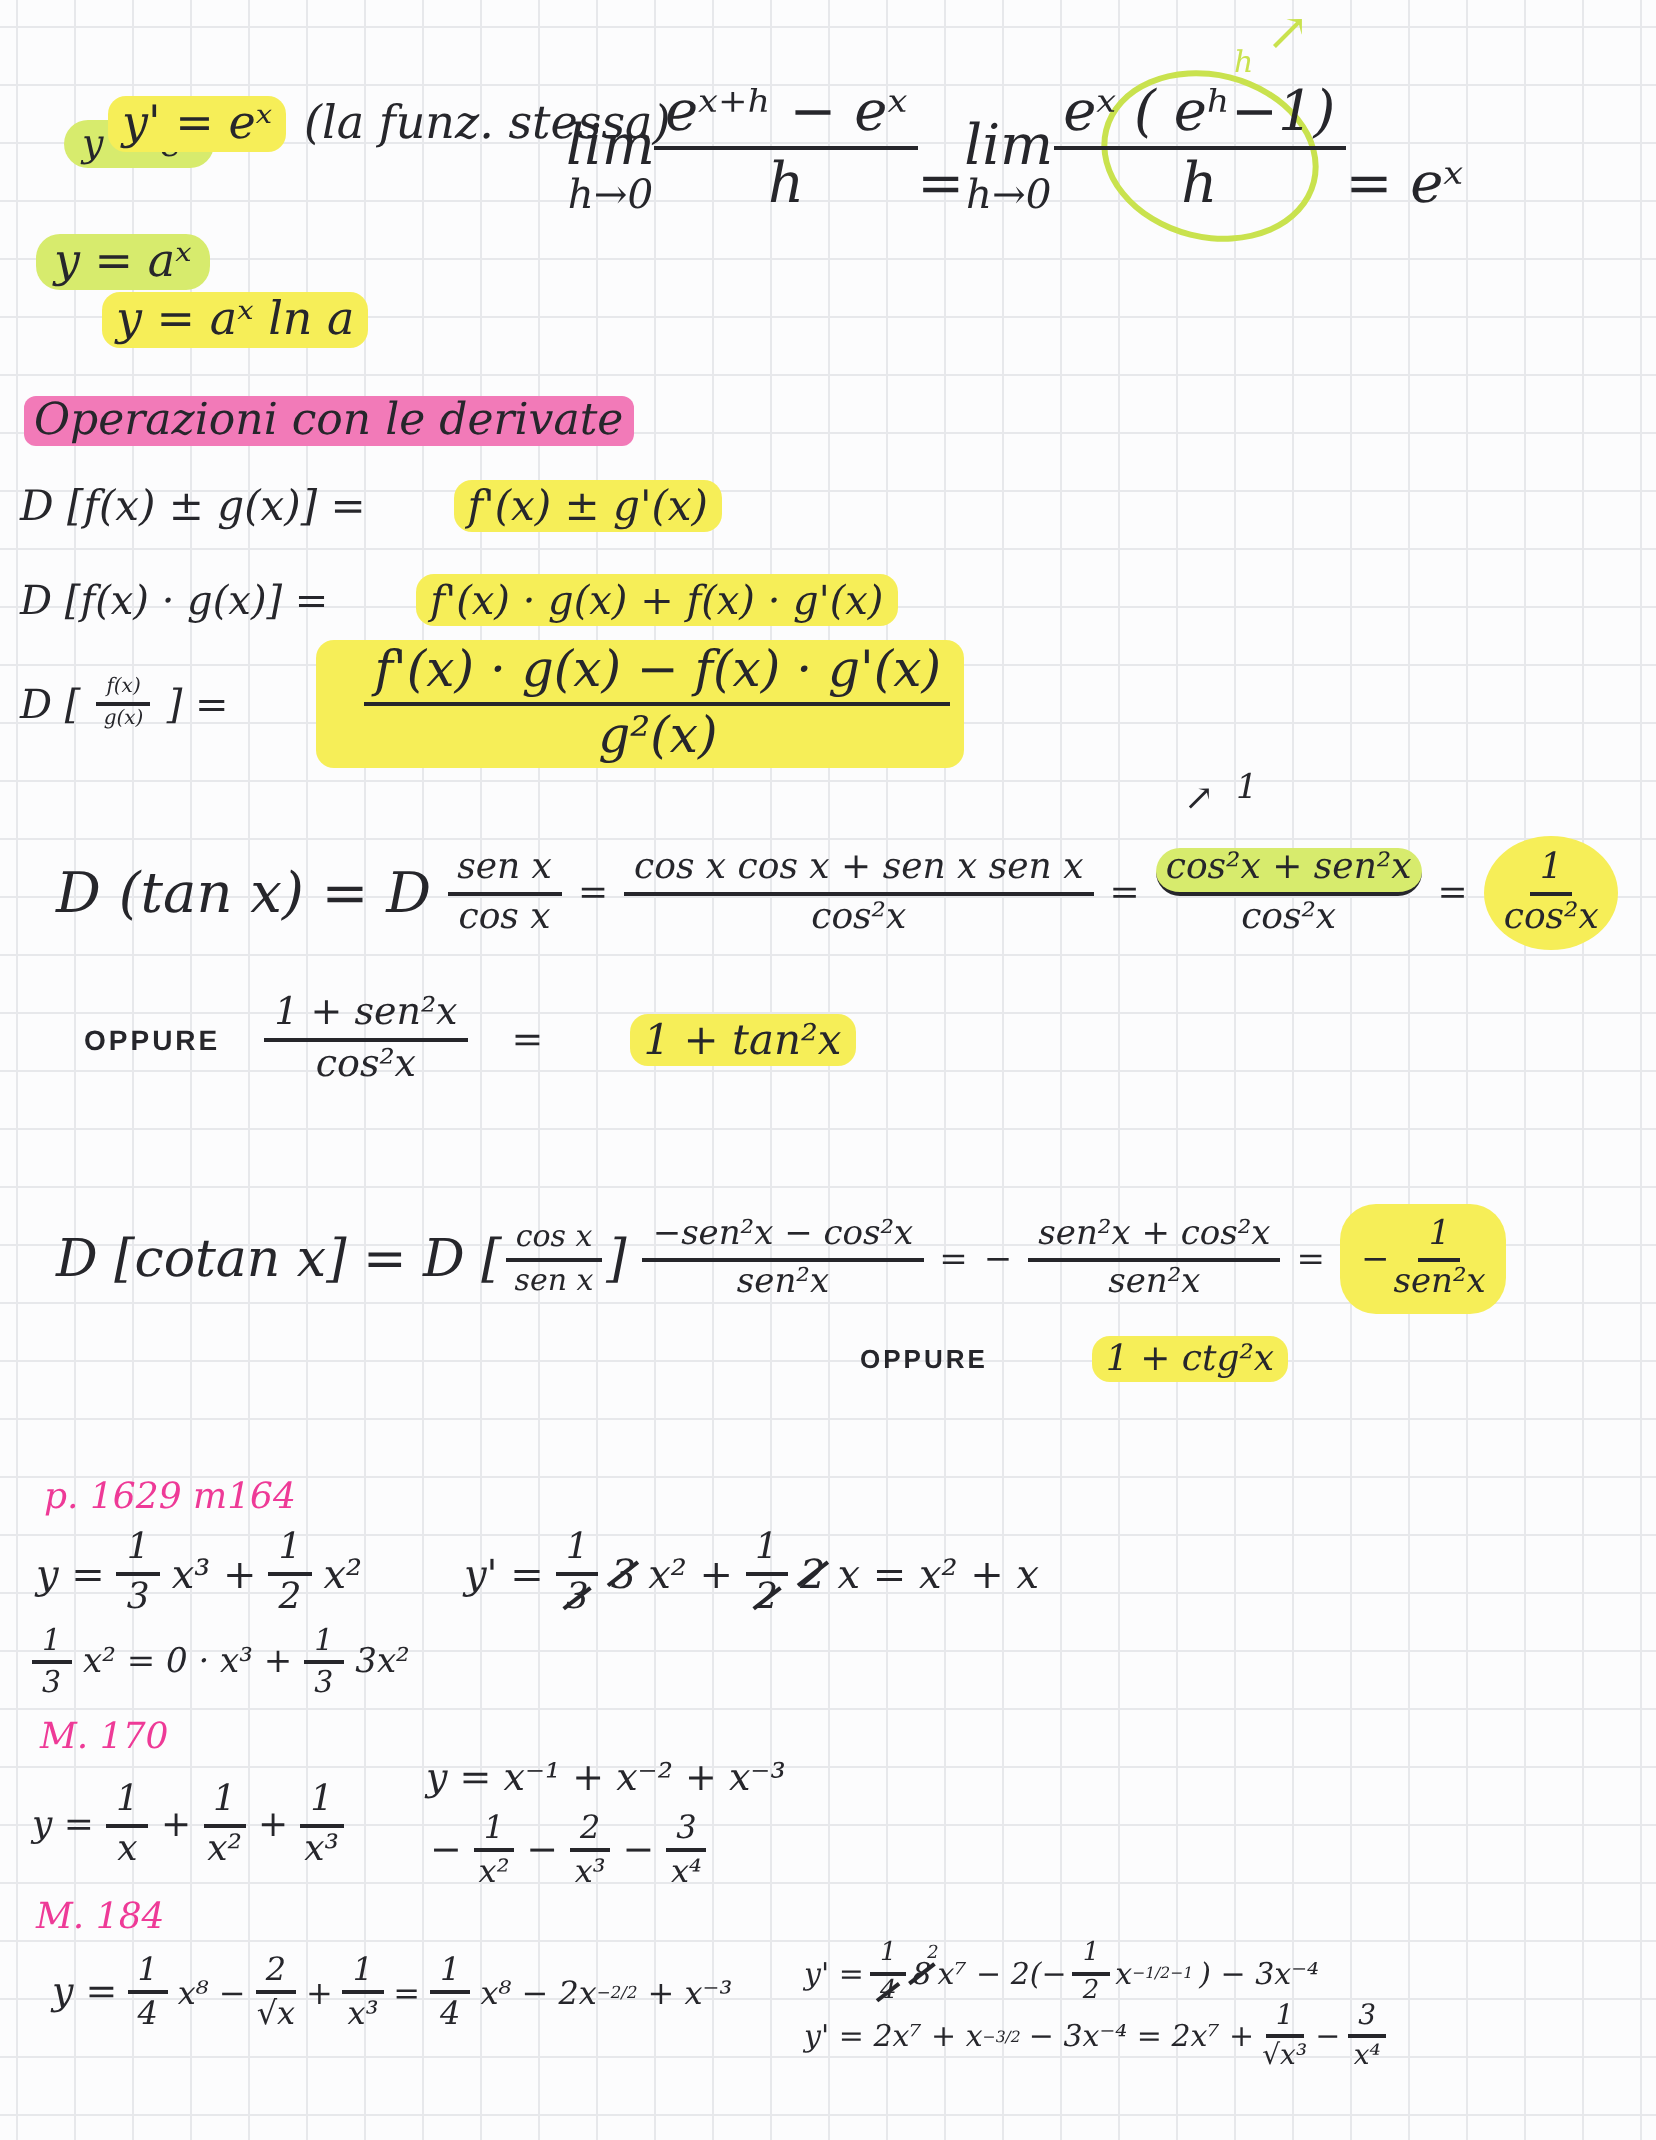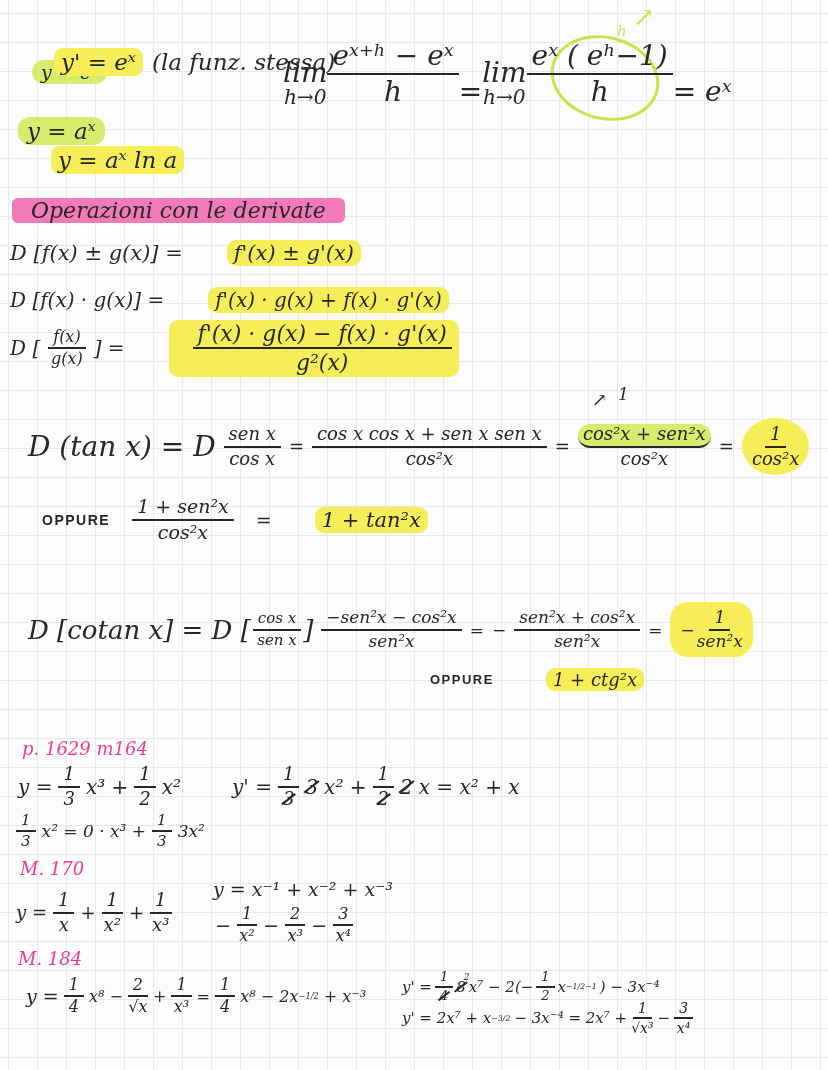--- a/index.html
+++ b/index.html
@@ -16,21 +16,21 @@
   .abs{position:absolute;}
   .row{display:flex;align-items:center;white-space:nowrap;}
   .irow{display:inline-flex;align-items:center;white-space:nowrap;}
   .frac{display:inline-flex;flex-direction:column;align-items:center;line-height:1.15;}
   .frac>.num{padding:0 5px 1px;border-bottom:2px solid var(--ink,#26262b);}
   .frac>.den{padding-top:1px;}
   .lim{display:inline-flex;flex-direction:column;align-items:center;line-height:1.05;}
   .lim>.sub{font-size:0.72em;}
   .hl-y{background:var(--hl-yellow,#f6ee58);border-radius:9px;padding:1px 7px;margin-left:36px;}
   .hl-g{background:var(--hl-green,#d7eb6d);border-radius:12px;padding:1px 9px;}
-  .hl-p{background:var(--hl-pink,#f27ab8);border-radius:6px;padding:0 19px;}
+  .hl-p{background:var(--hl-pink,#f27ab8);border-radius:6px;padding:0 5px;}
   .blob{background:var(--hl-yellow,#f6ee58);border-radius:50%;padding:6px 10px;}
   .pink{color:var(--pink-ink,#ee3a97);}
   .green{color:var(--green-ink,#c9e24e);}
   .caps{font-family:Liberation Sans, sans-serif;font-style:normal;font-size:0.62em;letter-spacing:1.5px;font-weight:600;}
   .stk{position:relative;}
   .stk::after{content:"";position:absolute;left:-3px;right:-3px;top:46%;height:2px;background:var(--ink,#26262b);transform:rotate(-38deg);}
   .sup{font-size:0.52em;vertical-align:0.75em;}
   .o2wrap{position:relative;display:inline-block;}
   .o2{position:absolute;top:-0.7em;right:-0.4em;font-size:0.6em;}
   .ellipse{border:3px solid var(--green-ink,#c9e24e);border-radius:50%;background:transparent;}
@@ -88,26 +88,26 @@
   <span class="hl-y">f'(x) ± g'(x)</span>
 </div>
 
 <div class="abs row" style="left:10px;top:287px;font-size:20px;gap:8px;">
   <span>D [f(x) · g(x)] =</span>
   <span class="hl-y">f'(x) · g(x) + f(x) · g'(x)</span>
 </div>
 
 <div class="abs row" style="left:10px;top:320px;font-size:20px;gap:8px;">
   <span>D [</span>
-  <span class="frac" style="font-size:16px;">
+  <span class="frac" style="font-size:10px;">
     <span class="num">f(x)</span>
     <span class="den">g(x)</span>
   </span>
   <span>] =</span>
-  <span class="frac hl-y" style="font-size:22px;padding-left:24px;">
+  <span class="frac hl-y" style="font-size:25px;padding-left:24px;">
     <span class="num">f'(x) · g(x) − f(x) · g'(x)</span>
     <span class="den">g²(x)</span>
   </span>
 </div>
 
 <span class="abs arrow" style="left:592px;top:389px;font-size:18px;font-style:normal;">↗</span>
 <span class="abs" style="left:618px;top:384px;font-size:17px;">1</span>
 
 <div class="abs row" style="left:28px;top:418px;font-size:18px;gap:8px;">
   <span style="font-size:28px;">D (tan x) = D</span>
@@ -279,21 +279,21 @@
     <span class="num">1</span>
     <span class="den">x³</span>
   </span>
   <span>=</span>
   <span class="frac">
     <span class="num">1</span>
     <span class="den">4</span>
   </span>
   <span class="irow">
     <span>x⁸ − 2x</span>
-      <span class="sup">−1/2</span>
+      <span class="sup">−2/2</span>
   </span>
   <span>+ x⁻³</span>
 </div>
 
 <div class="abs row" style="left:402px;top:970px;font-size:15px;gap:3px;">
   <span>y' =</span>
   <span class="frac" style="font-size:13px;">
     <span class="num">1</span>
     <span class="den stk">4</span>
   </span>

